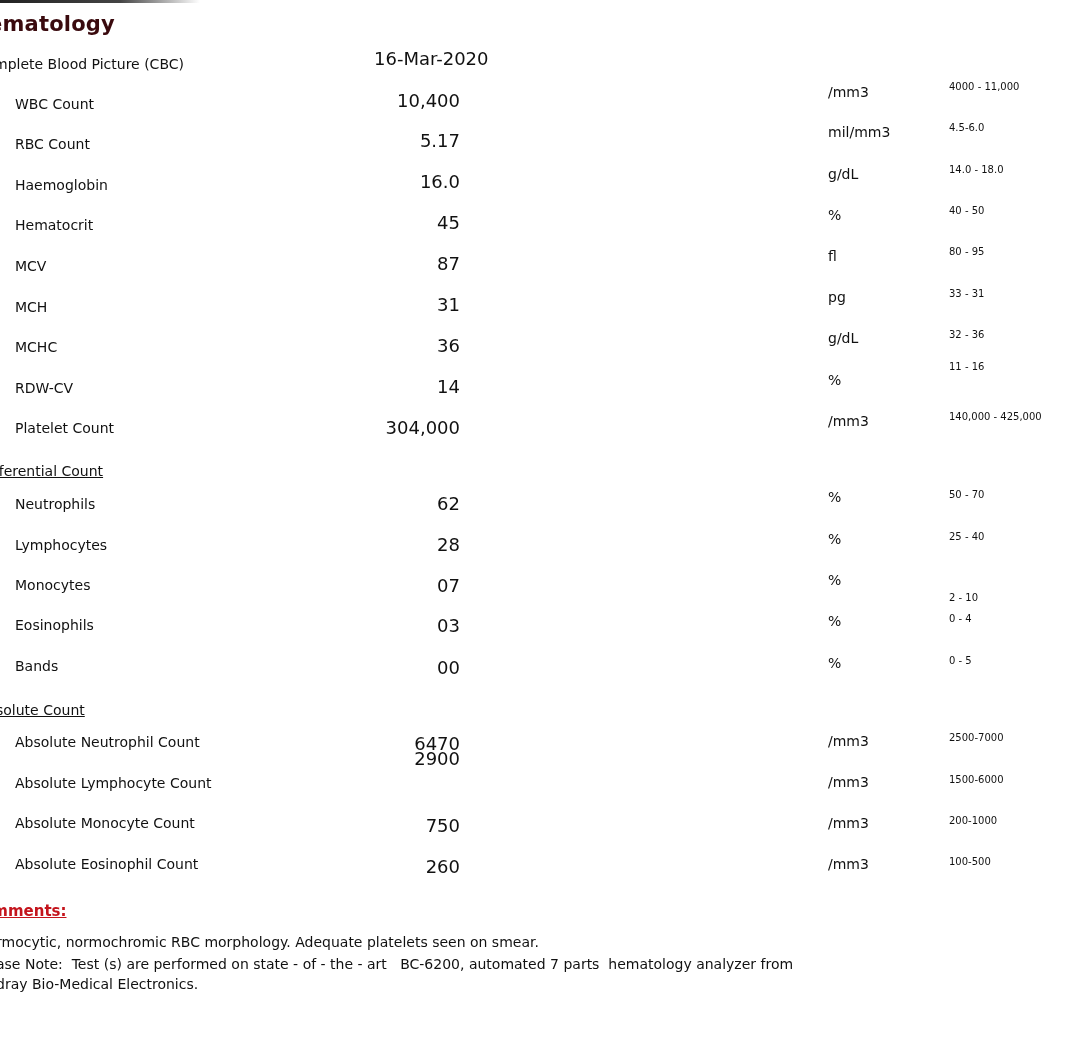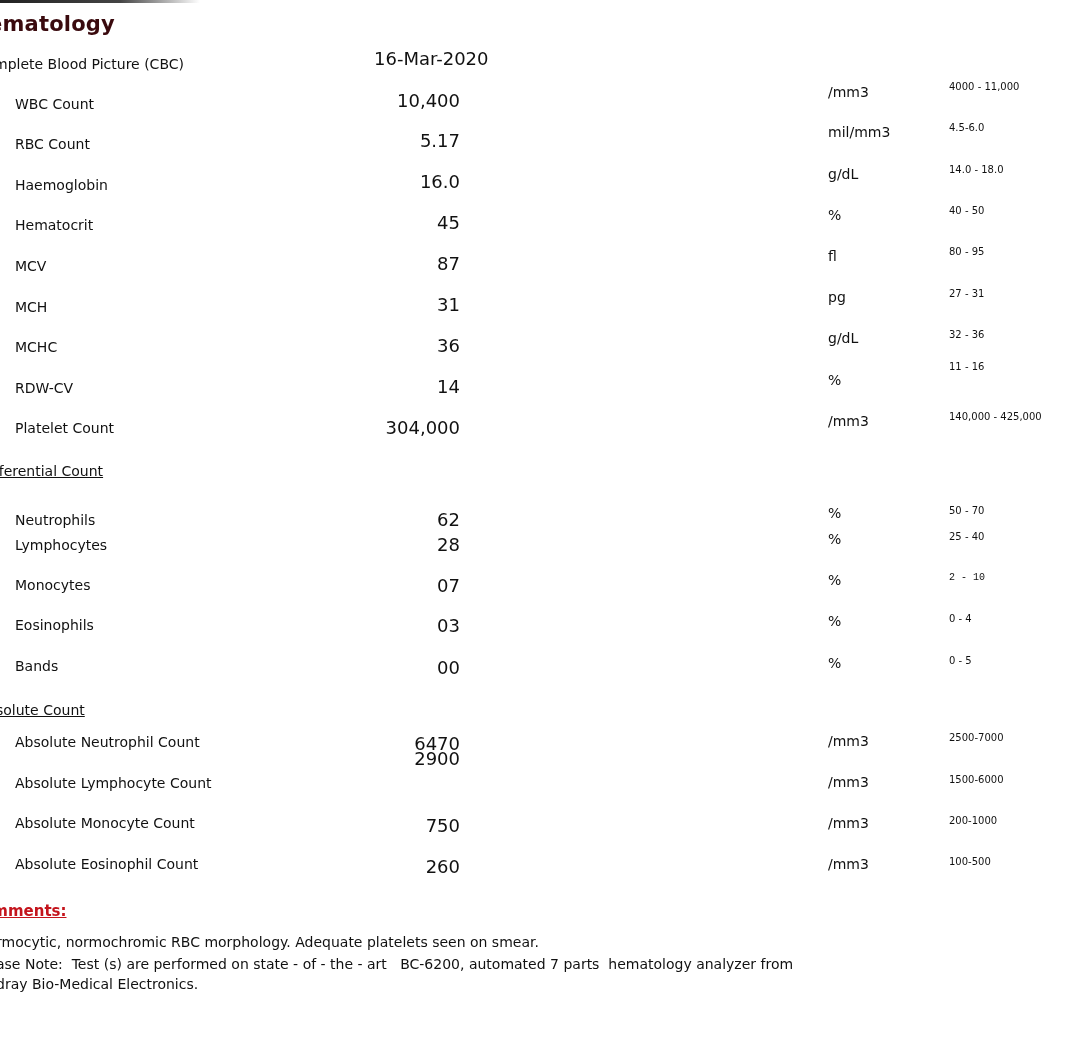--- a/index.html
+++ b/index.html
@@ -130,21 +130,21 @@
     <div class="row" style="top: 0px;">
       <span class="name" style="top: 258px;">MCV</span>
       <span class="value" style="top: 253px;">87</span>
       <span class="unit" style="top: 248px;">fl</span>
       <span class="range" style="top: 246px;">80 - 95</span>
     </div>
     <div class="row" style="top: 0px;">
       <span class="name" style="top: 299px;">MCH</span>
       <span class="value" style="top: 294px;">31</span>
       <span class="unit" style="top: 289px;">pg</span>
-      <span class="range" style="top: 288px;">27 - 31</span>
+      <span class="range" style="top: 288px;">33 - 31</span>
     </div>
     <div class="row" style="top: 0px;">
       <span class="name" style="top: 339px;">MCHC</span>
       <span class="value" style="top: 335px;">36</span>
       <span class="unit" style="top: 330px;">g/dL</span>
       <span class="range" style="top: 329px;">32 - 36</span>
     </div>
     <div class="row" style="top: 0px;">
       <span class="name" style="top: 380px;">RDW-CV</span>
       <span class="value" style="top: 376px;">14</span>
@@ -154,37 +154,37 @@
     <div class="row" style="top: 0px;">
       <span class="name" style="top: 420px;">Platelet Count</span>
       <span class="value" style="top: 417px;">304,000</span>
       <span class="unit" style="top: 413px;">/mm3</span>
       <span class="range" style="top: 411px;">140,000 - 425,000</span>
     </div>
   </div>
 
 <div class="section-title underline" style="top:463px; left:-6px;">fferential Count</div>
 <div id="diff-rows">
-    <div class="row" style="top: 16px;">
+    <div class="row" style="top: 0px;">
       <span class="name" style="top: 496px;">Neutrophils</span>
       <span class="value" style="top: 493px;">62</span>
       <span class="unit" style="top: 489px;">%</span>
       <span class="range" style="top: 489px;">50 - 70</span>
     </div>
     <div class="row" style="top: 0px;">
       <span class="name" style="top: 537px;">Lymphocytes</span>
       <span class="value" style="top: 534px;">28</span>
       <span class="unit" style="top: 531px;">%</span>
       <span class="range" style="top: 531px;">25 - 40</span>
     </div>
     <div class="row" style="top: 0px;">
       <span class="name" style="top: 577px;">Monocytes</span>
       <span class="value" style="top: 575px;">07</span>
       <span class="unit" style="top: 572px;">%</span>
-      <span class="range" style="top: 572px; font-family: Liberation Mono, monospace;">2 - 10</span>
+      <span class="range" style="top: 592px;">2 - 10</span>
     </div>
     <div class="row" style="top: 0px;">
       <span class="name" style="top: 617px;">Eosinophils</span>
       <span class="value" style="top: 615px;">03</span>
       <span class="unit" style="top: 613px;">%</span>
       <span class="range" style="top: 613px;">0 - 4</span>
     </div>
     <div class="row" style="top: 0px;">
       <span class="name" style="top: 658px;">Bands</span>
       <span class="value" style="top: 657px;">00</span>

